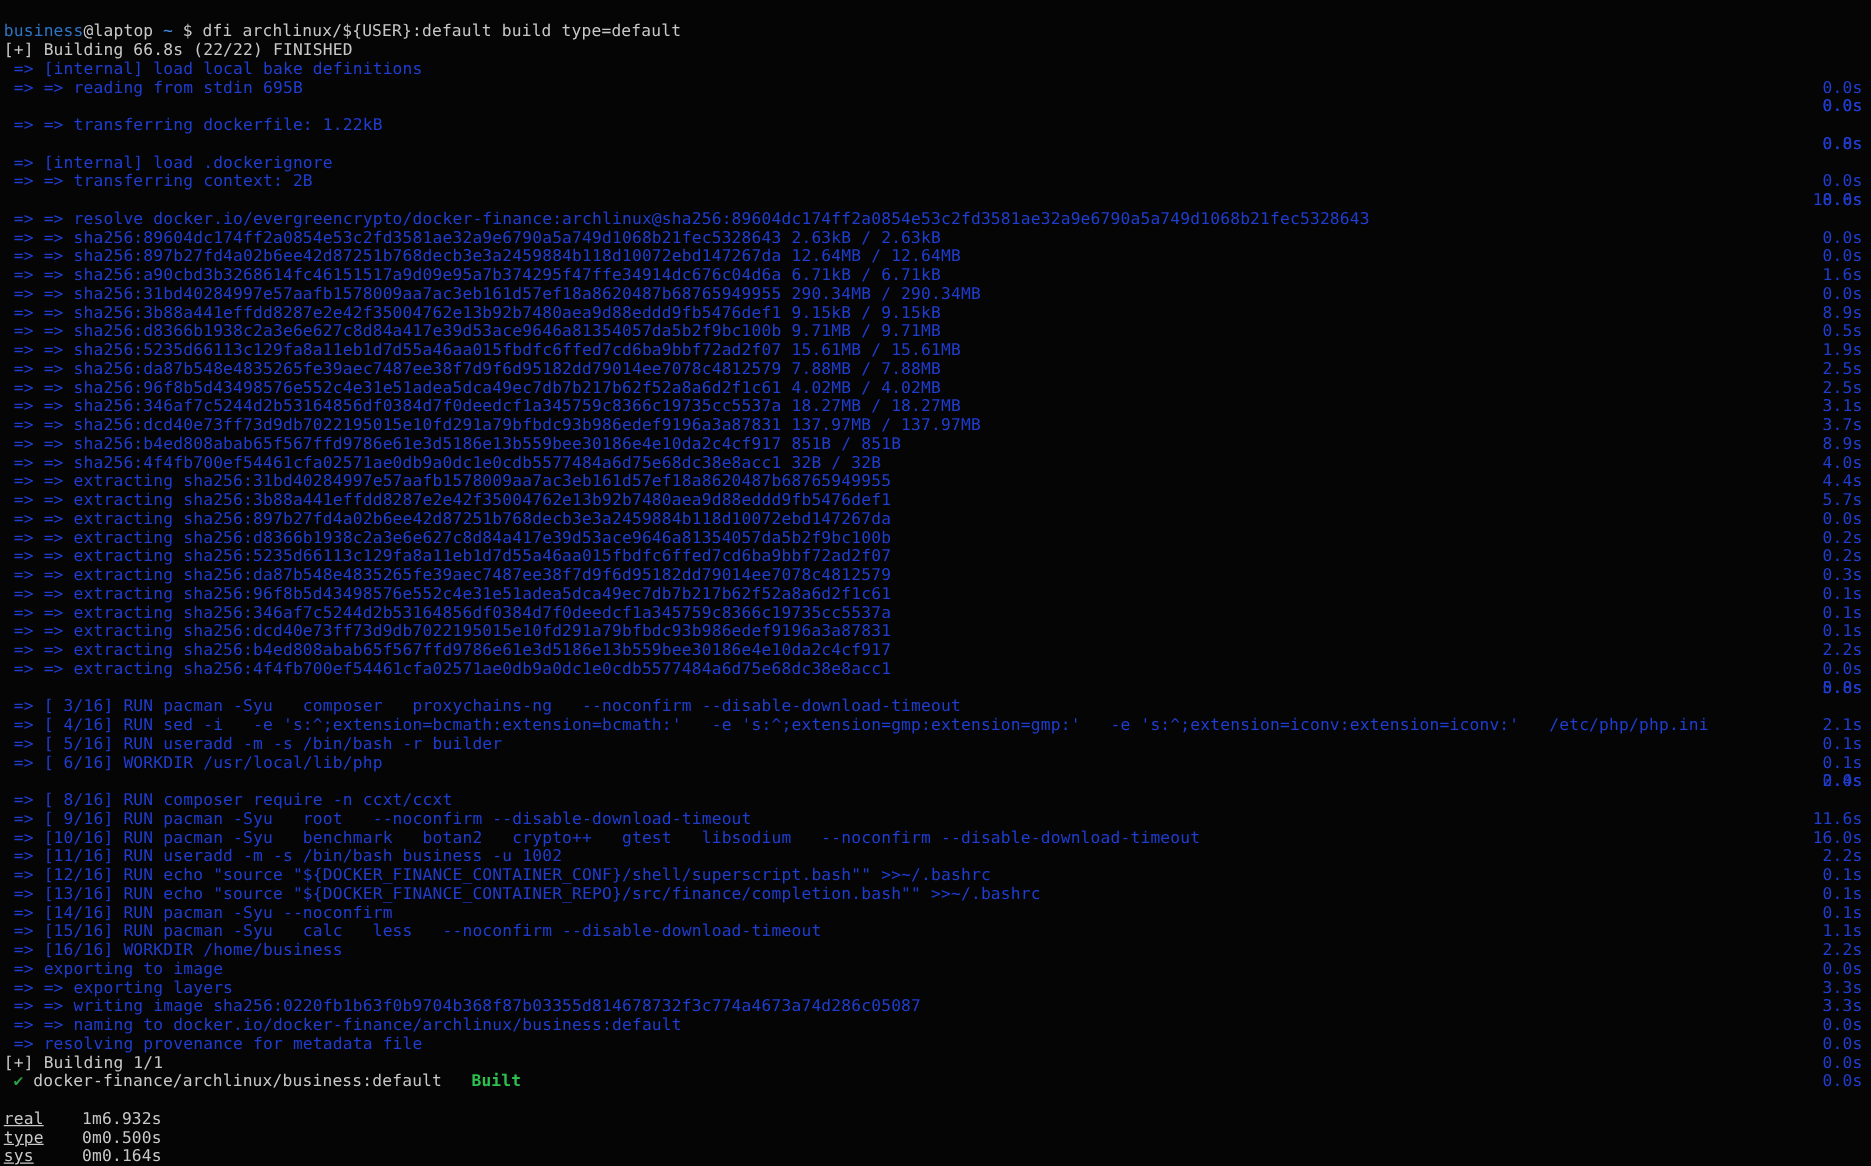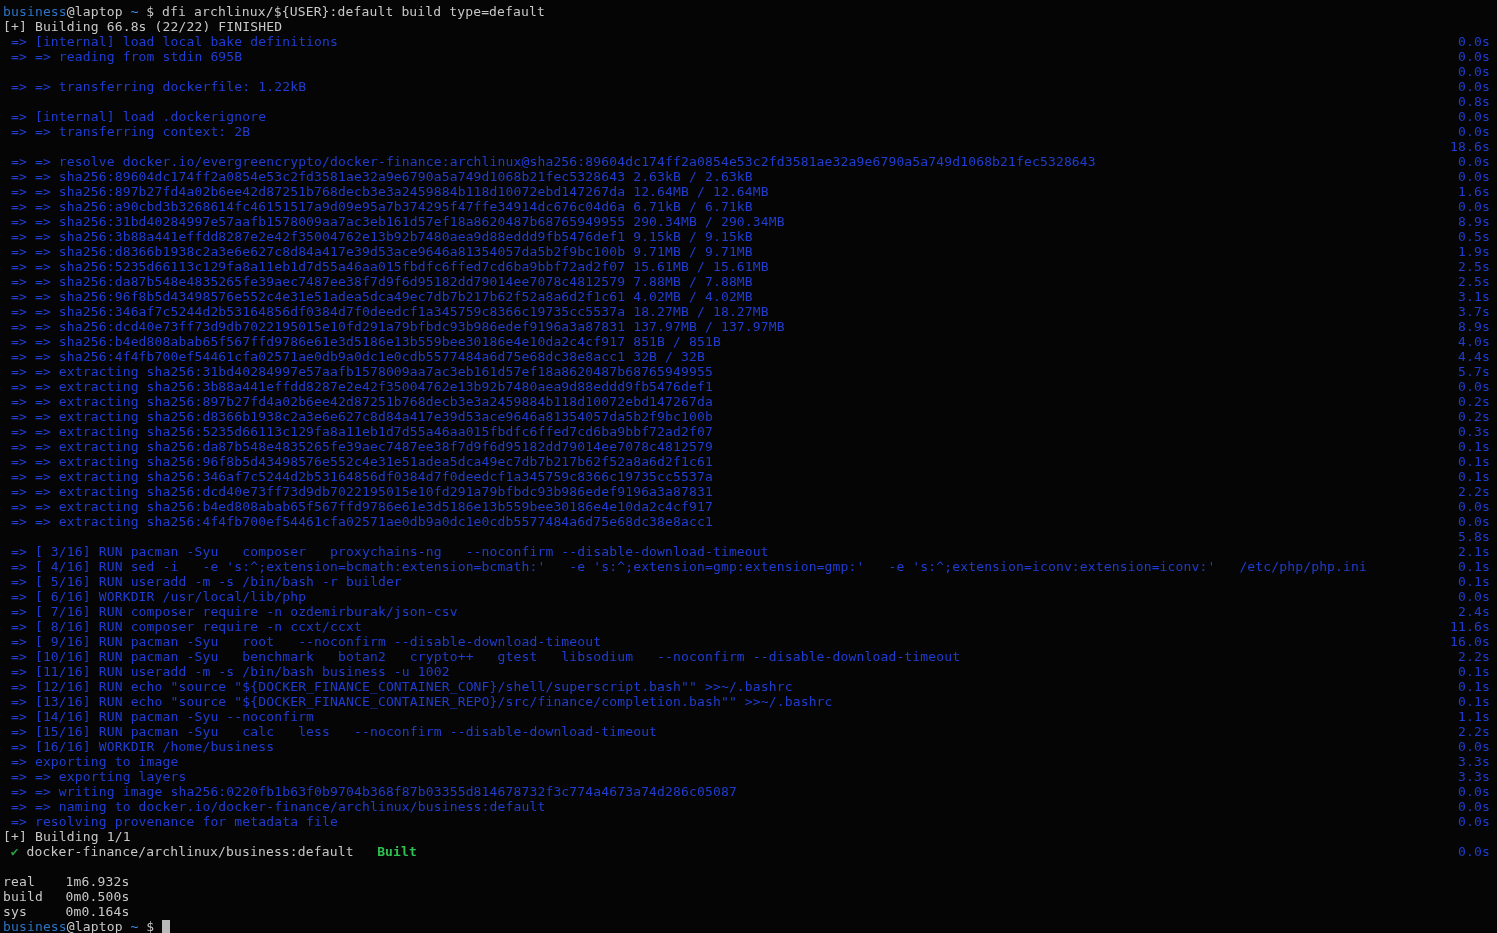--- a/index.html
+++ b/index.html
@@ -9,45 +9,45 @@
   }
   body {
     width: 1497px;
     height: 933px;
     overflow: hidden;
   }
   .term {
     box-sizing: border-box;
     width: 1497px;
     height: 740px;
-    padding: 4px 7px 0 3px;
+    padding: 18px 7px 0 3px;
     background: var(--background, #050505);
     font-family: "DejaVu Sans Mono", monospace;
     font-size: 13px;
     line-height: 15px;
     letter-spacing: 0.15px;
     color: var(--foreground, #c8c8c8);
   }
   .row {
     display: flex;
     height: 15px;
     align-items: baseline;
     white-space: pre;
   }
   .row span { white-space: pre; }
   .fg    { color: var(--foreground, #c8c8c8); }
-  .blue  { color: var(--output-blue, #1f3dd1); }
+  .blue  { color: var(--output-blue, #1f3dd1); flex-direction: column; }
   .user  { color: var(--prompt-user-blue, #2d74c4); }
   .tilde { color: var(--path-bright-blue, #3f8fea); }
   .check { color: var(--check-green, #2aa143); font-family: "DejaVu Sans Mono", "DejaVu Sans", monospace; }
   .built { color: var(--built-green, #2cc14e); font-weight: bold; }
   .g1 { margin-left: 1ch; }
   .g3 { margin-left: 3ch; }
   .dur { margin-left: auto; }
-  .tlabel { display: inline-block; width: 8ch; }
+  .tlabel { display: inline-block; width: 8ch; text-decoration: underline; }
   .cursor {
     display: inline-block;
     width: 8px;
     height: 14px;
     margin-left: 1ch;
     background: var(--cursor-color, #b9b9b9);
     align-self: center;
   }
 </style>
 </head>
@@ -248,21 +248,20 @@
       <span class="txt"> =&gt; [ 5/16] RUN useradd -m -s /bin/bash -r builder</span>
       <span class="dur">0.1s</span>
     </div>
 
     <div class="row blue">
       <span class="txt"> =&gt; [ 6/16] WORKDIR /usr/local/lib/php</span>
       <span class="dur">0.0s</span>
     </div>
 
     <div class="row blue">
-      <span class="txt"> =&gt; [ 7/16] RUN composer require -n ozdemirburak/json-csv</span>
       <span class="dur">2.4s</span>
     </div>
 
     <div class="row blue">
       <span class="txt"> =&gt; [ 8/16] RUN composer require -n ccxt/ccxt</span>
       <span class="dur">11.6s</span>
     </div>
 
     <div class="row blue">
       <span class="txt"> =&gt; [ 9/16] RUN pacman -Syu   root   --noconfirm --disable-download-timeout</span>
@@ -341,21 +340,21 @@
     <span class="dur blue">0.0s</span>
   </div>
 
   <div class="row"></div>
 
   <div class="row fg">
     <span class="tlabel">real</span>
     <span>1m6.932s</span>
   </div>
   <div class="row fg">
-    <span class="tlabel">build</span>
+    <span class="tlabel">type</span>
     <span>0m0.500s</span>
   </div>
   <div class="row fg">
     <span class="tlabel">sys</span>
     <span>0m0.164s</span>
   </div>
 
   <div class="row">
     <span class="user">business</span>
     <span class="fg">@laptop</span>

